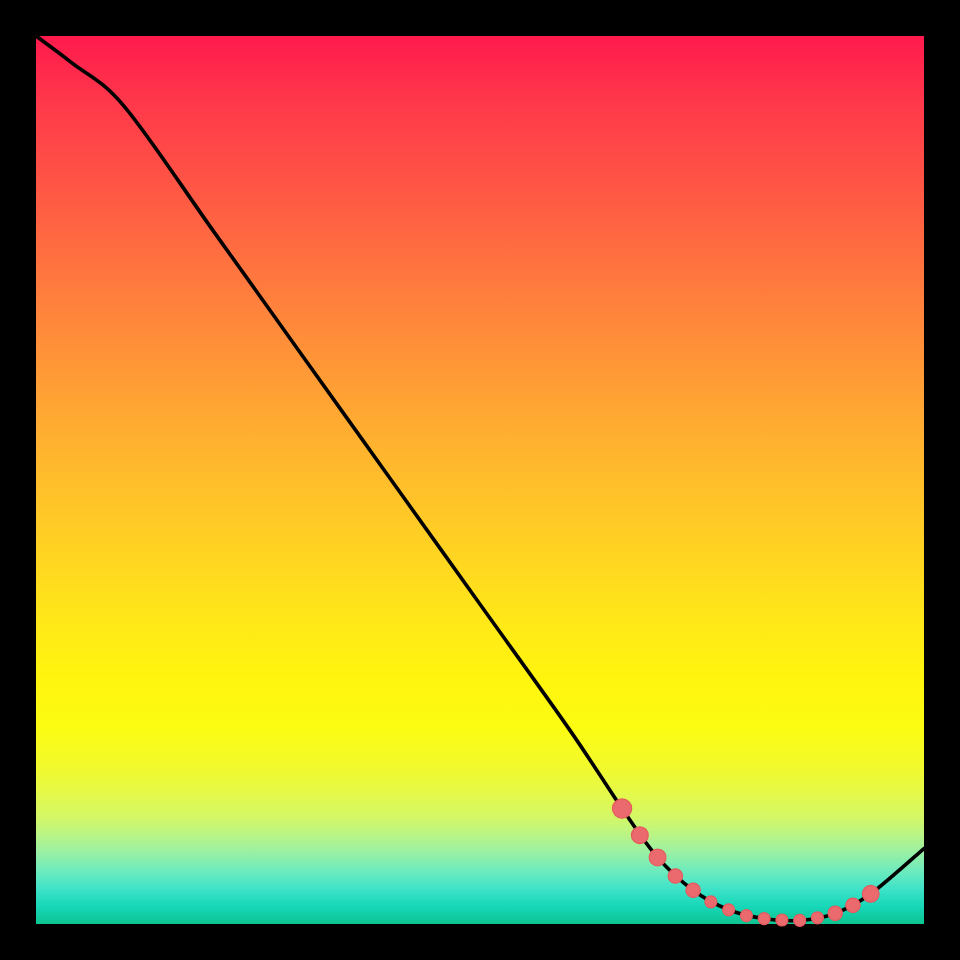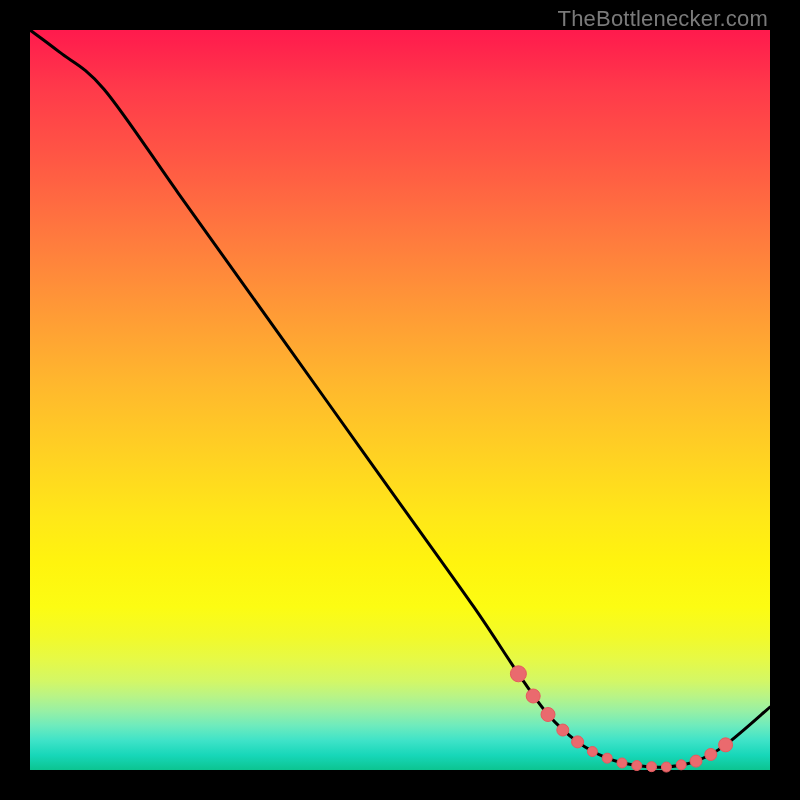--- a/index.html
+++ b/index.html
@@ -62,21 +62,20 @@
     left: 0;
     top: 0;
   }
 </style>
 </head>
 <body>
 <div class="frame">
 
   <div class="plot-area"></div>
 
-  <div class="attribution">TheBottlenecker.com</div>
 
   <svg id="chart-svg" width="800" height="800" viewBox="0 0 800 800">
     <g id="curve-layer">
         <path d="M 30.00 30.00 C 34.93 33.70, 47.27 42.33, 59.60 52.20 C 71.93 62.07, 84.27 65.77, 104.00 89.20 C 123.73 112.63, 153.33 158.27, 178.00 192.80 C 202.67 227.33, 227.33 261.87, 252.00 296.40 C 276.67 330.93, 301.33 365.47, 326.00 400.00 C 350.67 434.53, 375.33 469.07, 400.00 503.60 C 424.67 538.13, 454.27 578.83, 474.00 607.20 C 493.73 635.57, 506.07 655.92, 518.40 673.80 C 530.73 691.68, 538.13 703.15, 548.00 714.50 C 557.87 725.85, 567.73 734.60, 577.60 741.88 C 587.47 749.16, 597.33 754.21, 607.20 758.16 C 617.07 762.11, 626.93 764.08, 636.80 765.56 C 646.67 767.04, 656.53 767.78, 666.40 767.04 C 676.27 766.30, 686.13 764.82, 696.00 761.12 C 705.87 757.42, 713.27 753.84, 725.60 744.84 C 737.93 735.84, 762.60 713.39, 770.00 707.10" fill="none" stroke="#000000" stroke-width="3" stroke-linecap="round" stroke-linejoin="round"></path>
       </g>
     <g id="marker-layer">
         <circle cx="518.40" cy="673.80" r="8" fill="#ea6a6e" stroke="#e65a5e" stroke-width="1"></circle>
         <circle cx="533.20" cy="696.00" r="7" fill="#ea6a6e" stroke="#e65a5e" stroke-width="1"></circle>
         <circle cx="548.00" cy="714.50" r="7" fill="#ea6a6e" stroke="#e65a5e" stroke-width="1"></circle>
         <circle cx="562.80" cy="730.04" r="6" fill="#ea6a6e" stroke="#e65a5e" stroke-width="1"></circle>

